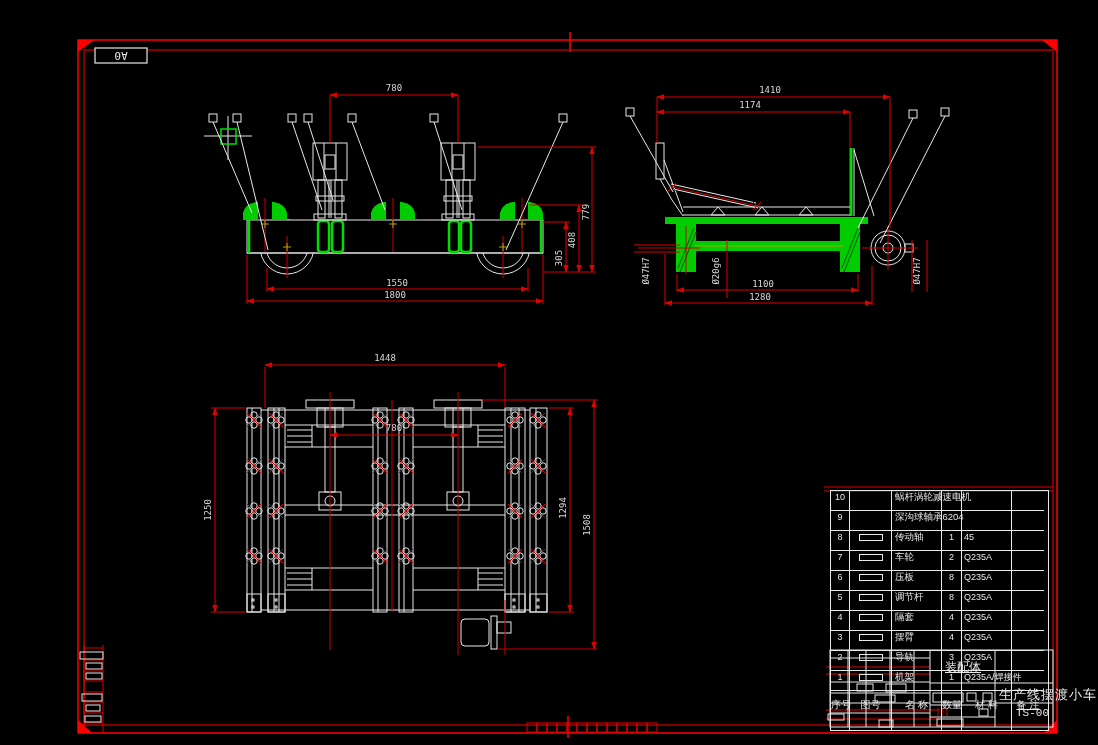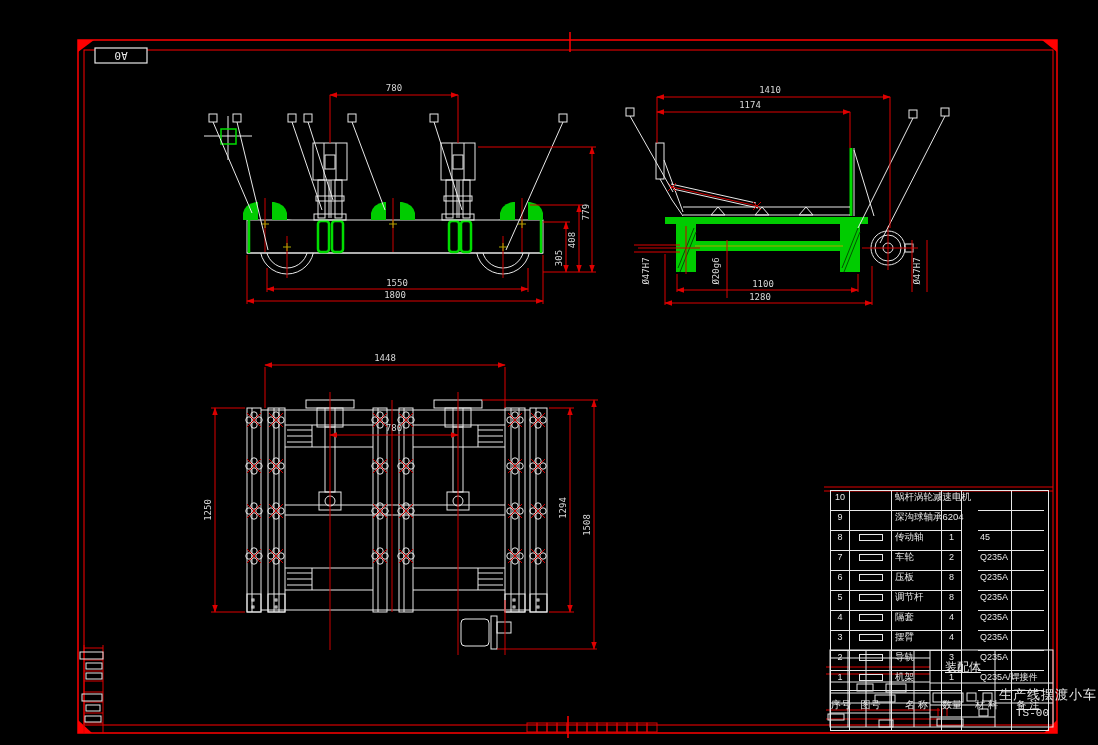--- a/index.html
+++ b/index.html
@@ -10,21 +10,21 @@
   #bom{position:absolute;left:830px;top:490px;width:219px;border:1px solid #e8e8e8;
        box-sizing:border-box;background:transparent;}
   .bom-row{display:grid;grid-template-columns:19px 42px 50px 20px 50px 32px;height:20px;}
   .bom-row.hdr{height:39px;}
   .bom-row .c{border-right:1px solid #e8e8e8;border-bottom:1px solid #e8e8e8;
        color:#e8e8e8;font-size:9px;line-height:12px;text-align:center;overflow:visible;
        white-space:nowrap;box-sizing:border-box;}
   .bom-row .c:last-child{border-right:none;text-decoration:underline;}
   .bom-row.hdr .c{font-size:10px;line-height:27px;border-bottom:none;}
   .bom-row .name{text-align:left;padding-left:3px;position:relative;z-index:3;font-size:9.5px;}
-  .bom-row .mat{text-align:left;padding-left:2px;position:relative;z-index:3;margin-left:16px;}
+  .bom-row .mat{text-align:left;padding-left:2px;position:relative;z-index:3;}
   .pbox{display:inline-block;width:22px;height:5px;border:1px solid #e8e8e8;margin-top:3px;}
   
   .tb-text{position:absolute;color:#e8e8e8;white-space:nowrap;z-index:4;}
   #tb-assembly{left:931px;top:659px;width:64px;text-align:center;font-size:12px;text-decoration:underline;}
   #tb-product{left:999px;top:686px;font-size:13px;letter-spacing:1px;text-align:right;}
   #tb-number{left:996px;top:707px;width:73px;text-align:center;font-size:11px;
        font-family:"Liberation Mono",monospace;}
   .dimtxt{fill:#d8d8d8;font-size:9px;font-family:"DejaVu Sans Mono",monospace;}
 </style>
 </head>

